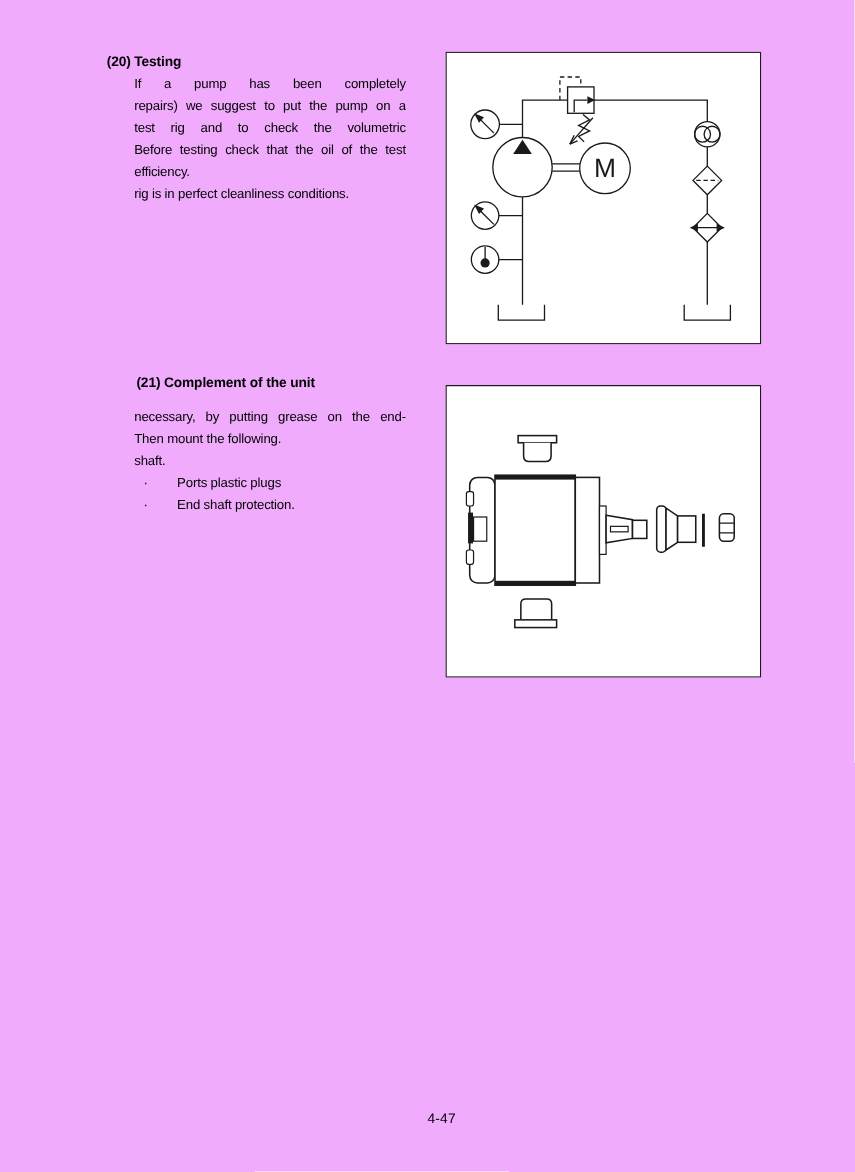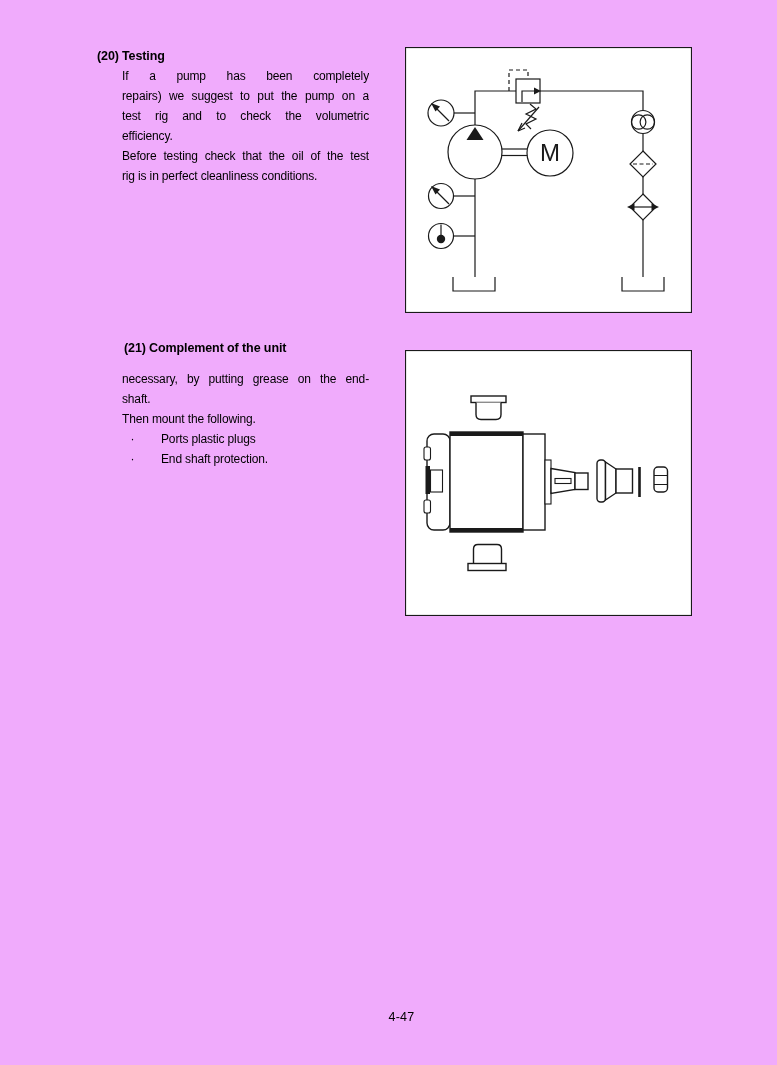--- a/index.html
+++ b/index.html
@@ -60,22 +60,22 @@
 
 <div class="page">
 
   <div class="sec-heading" style="top:46px;">
     <span class="sec-label">(20)</span><span>Testing</span>
   </div>
   <div class="textblock" style="top:66px;">
     <div class="bodyline line-j">If a pump has been completely</div>
     <div class="bodyline line-j">repairs) we suggest to put the pump on a</div>
     <div class="bodyline line-j">test rig and to check the volumetric</div>
+    <div class="bodyline line-j">Before testing check that the oil of the test</div>
     <div class="bodyline line-l">efficiency.</div>
-    <div class="bodyline line-j">Before testing check that the oil of the test</div>
     <div class="bodyline line-l">rig is in perfect cleanliness conditions.</div>
   </div>
 
   <div class="figure-box" style="top:47px;">
     <svg width="287" height="266" viewBox="0 0 287 266">
       <g stroke="#1a1a1a" stroke-width="1.2" fill="none">
         <rect x="0.5" y="0.5" width="286" height="265" fill="#ffffff"></rect>
 
         <g>
           <path d="M70 78 L70 44 L238 44 L238 63.5"></path>
@@ -153,22 +153,22 @@
         <polyline points="217,230 217,244 259,244 259,230"></polyline>
       </g>
     </svg>
   </div>
 
   <div class="sec-heading" style="top:338px;margin-left:27px;">
     <span class="sec-label">(21)</span><span>Complement of the unit</span>
   </div>
   <div class="textblock" style="top:369px;">
     <div class="bodyline line-j">necessary, by putting grease on the end-</div>
+    <div class="bodyline line-l">Then mount the following.</div>
     <div class="bodyline line-l">shaft.</div>
-    <div class="bodyline line-l">Then mount the following.</div>
     <div class="bodyline line-l bullet-row">
       <span class="bullet-marker">·</span>
       <span class="bullet-text">Ports plastic plugs</span>
     </div>
     <div class="bodyline line-l bullet-row">
       <span class="bullet-marker">·</span>
       <span class="bullet-text">End shaft protection.</span>
     </div>
   </div>
 

